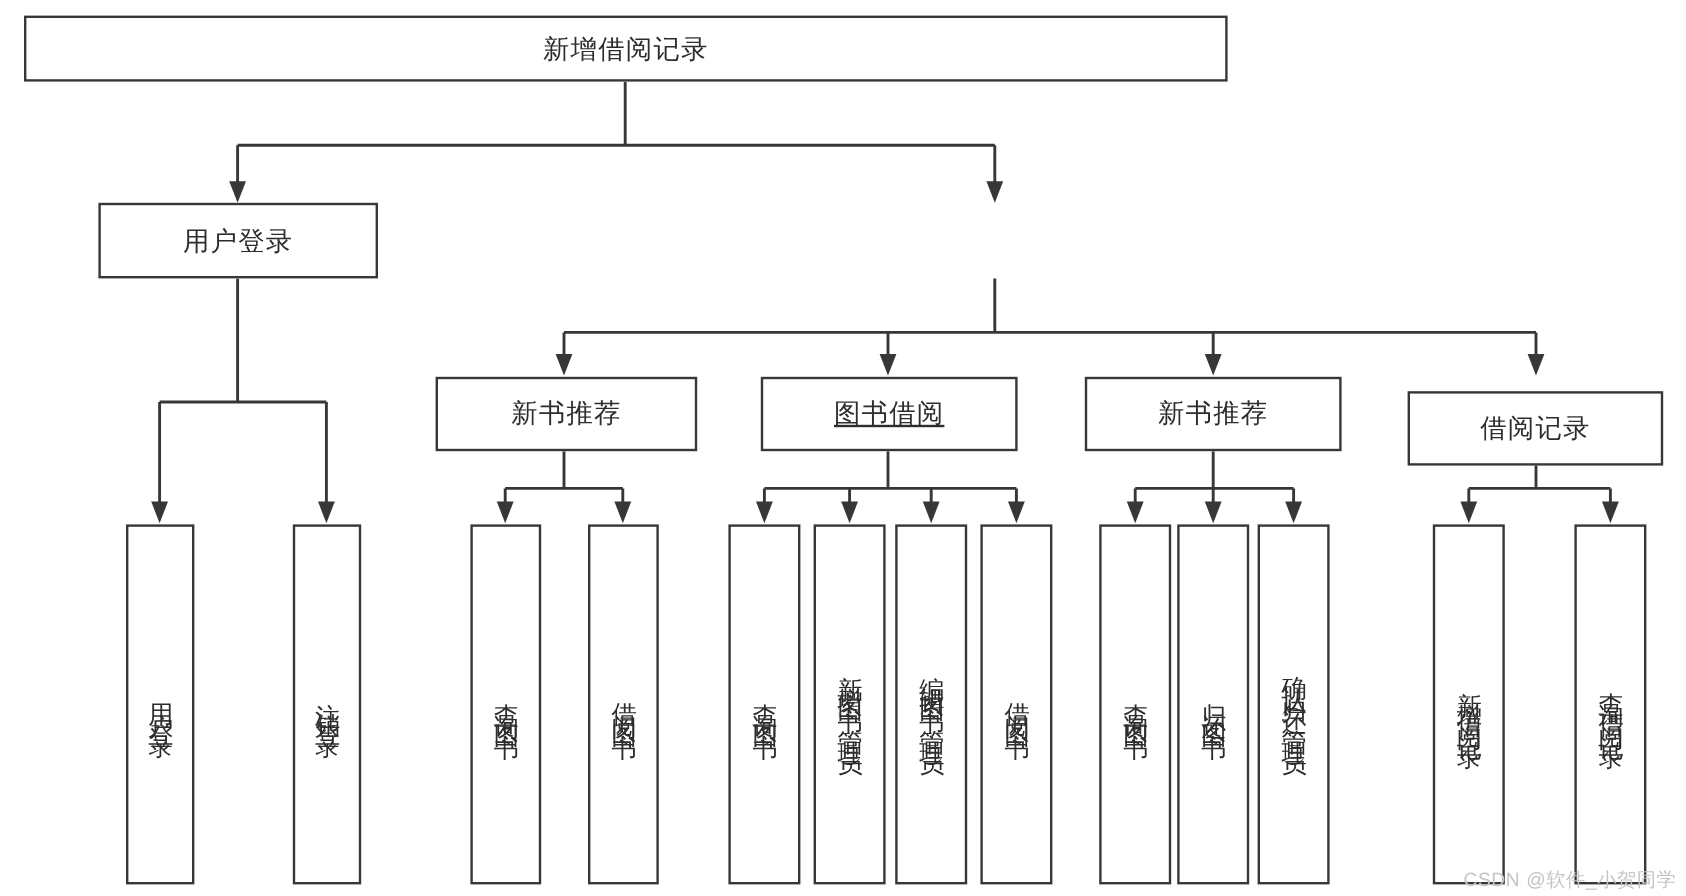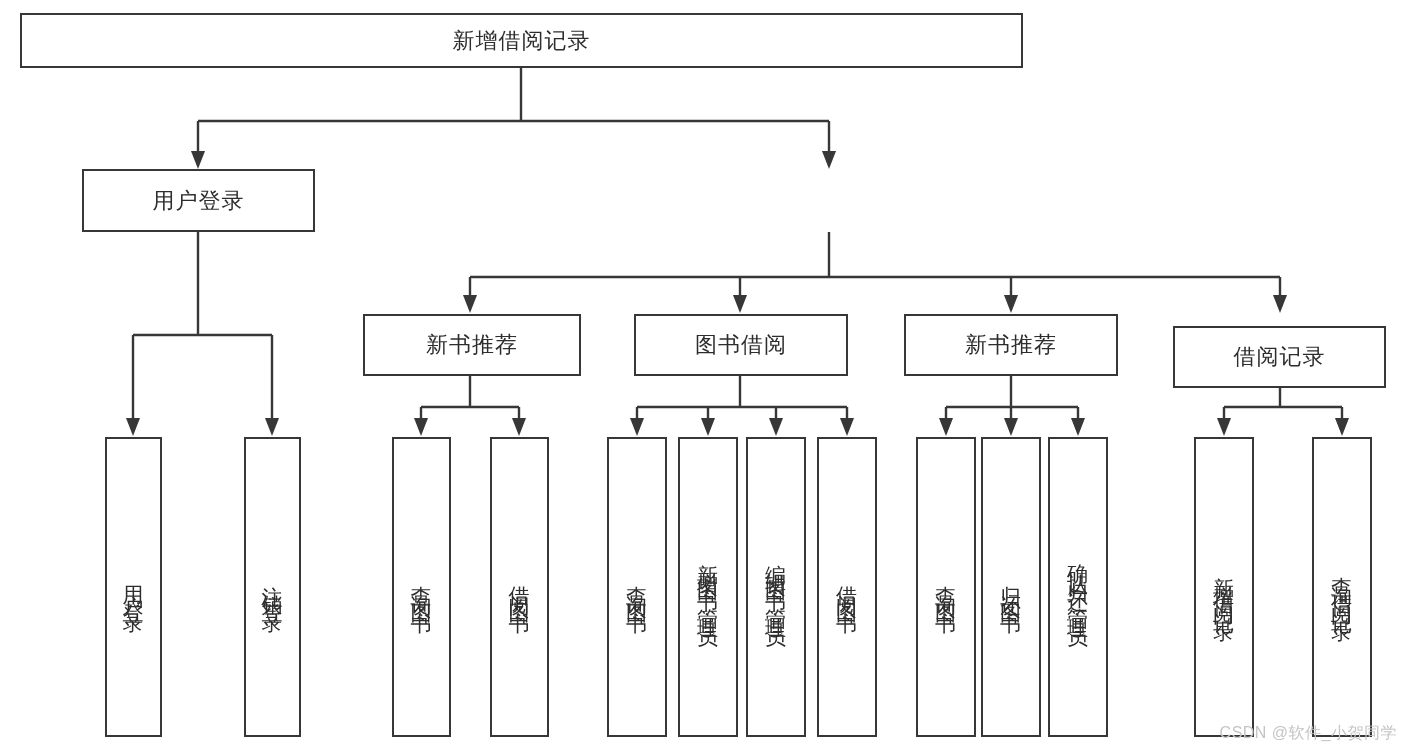--- a/index.html
+++ b/index.html
@@ -85,21 +85,21 @@
       <use class="arrowhead" href="#arw" x="1224" y="436"></use>
       <use class="arrowhead" href="#arw" x="1342" y="436"></use>
     </g>
   </svg>
 
   <div class="box hbox" style="left:20px;top:13px;width:1003px;height:55px;">新增借阅记录</div>
 
   <div class="box hbox" style="left:82px;top:169px;width:233px;height:63px;">用户登录</div>
 
   <div class="box hbox" style="left:363px;top:314px;width:218px;height:62px;">新书推荐</div>
-  <div class="box hbox" style="left:634px;top:314px;width:214px;height:62px;">图书借阅</div>
+  <div class="box hbox" style="left:634px;top:314px;width:214px;height:62px;text-decoration:underline;">图书借阅</div>
   <div class="box hbox" style="left:904px;top:314px;width:214px;height:62px;">新书推荐</div>
   <div class="box hbox" style="left:1173px;top:326px;width:213px;height:62px;">借阅记录</div>
 
   <div class="box vbox" style="left:105px;top:437px;width:57px;height:300px;">
     <span>用户登录</span>
   </div>
   <div class="box vbox" style="left:244px;top:437px;width:57px;height:300px;">
     <span>注销登录</span>
   </div>
 

